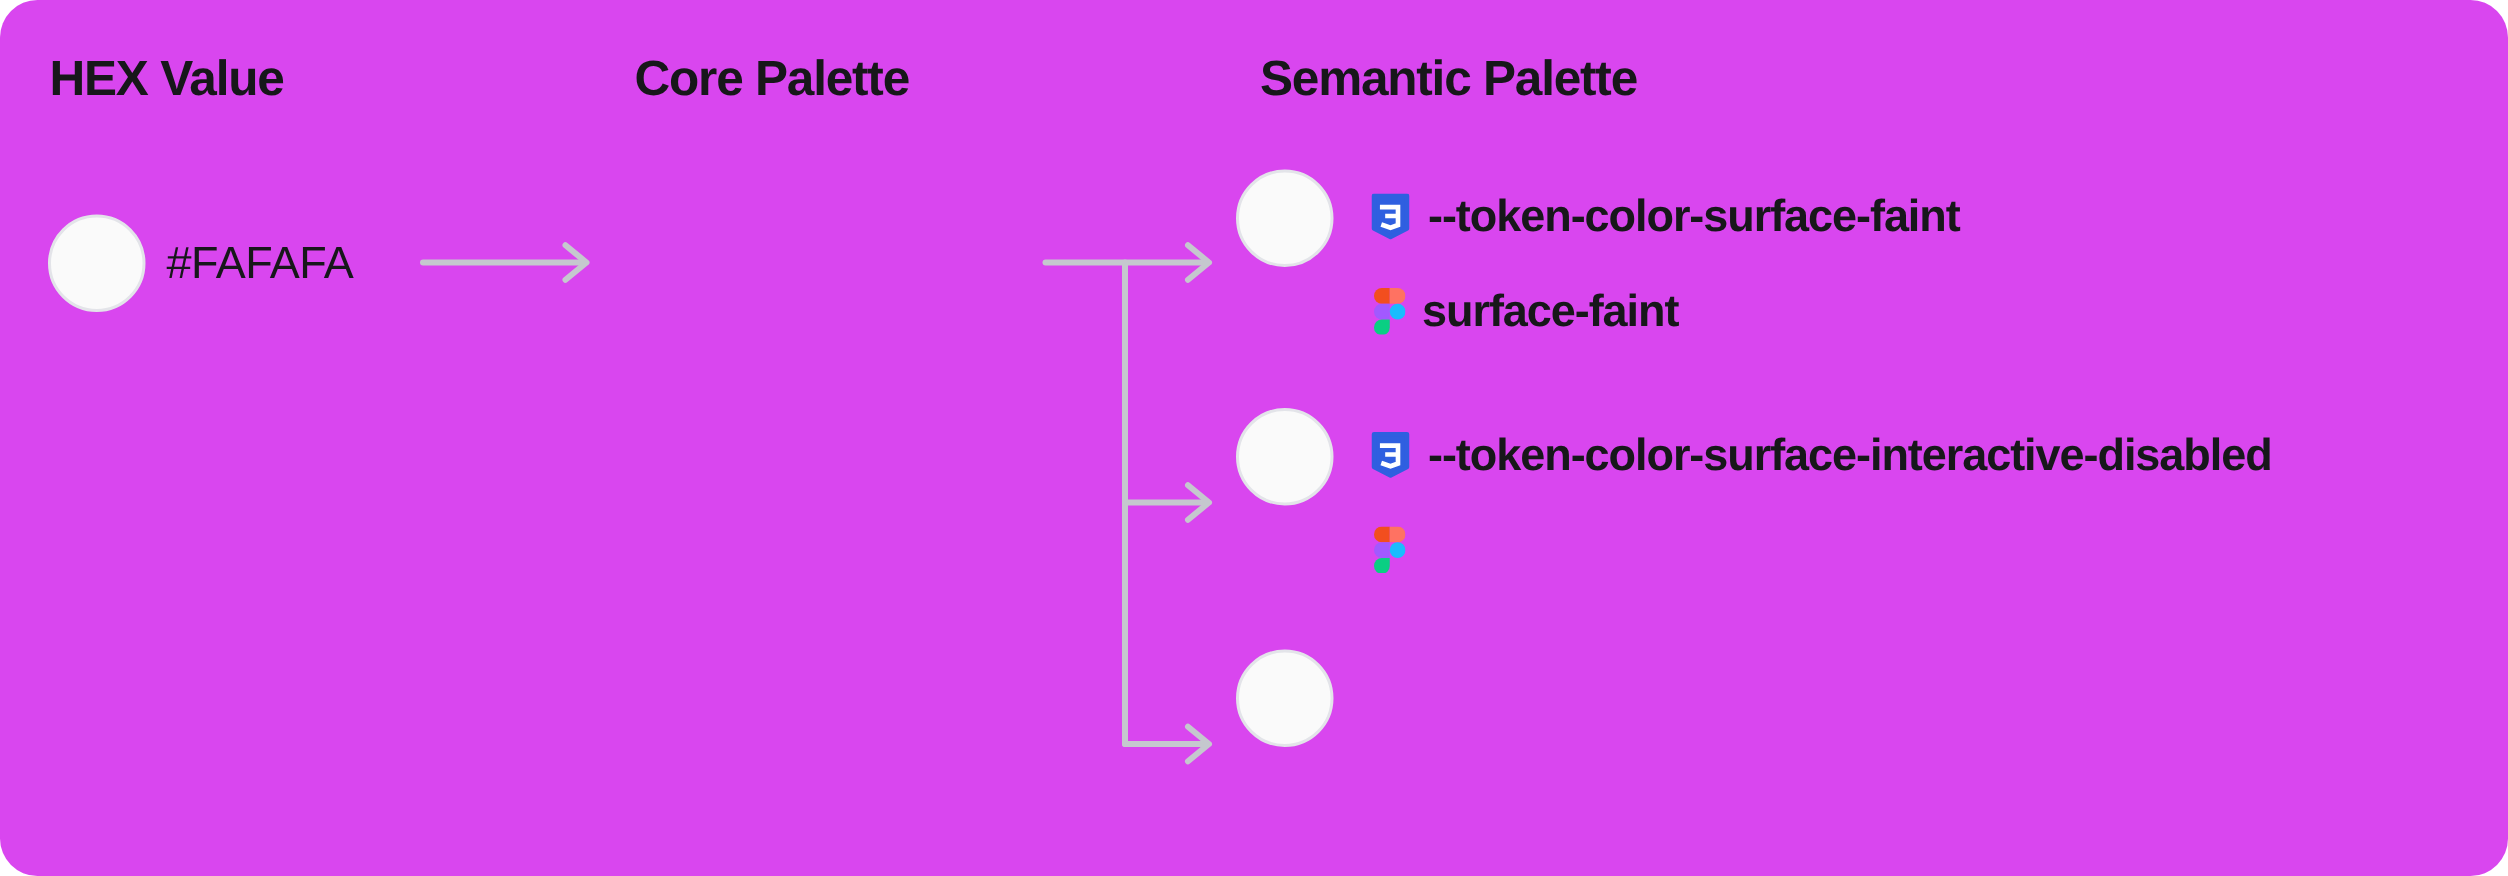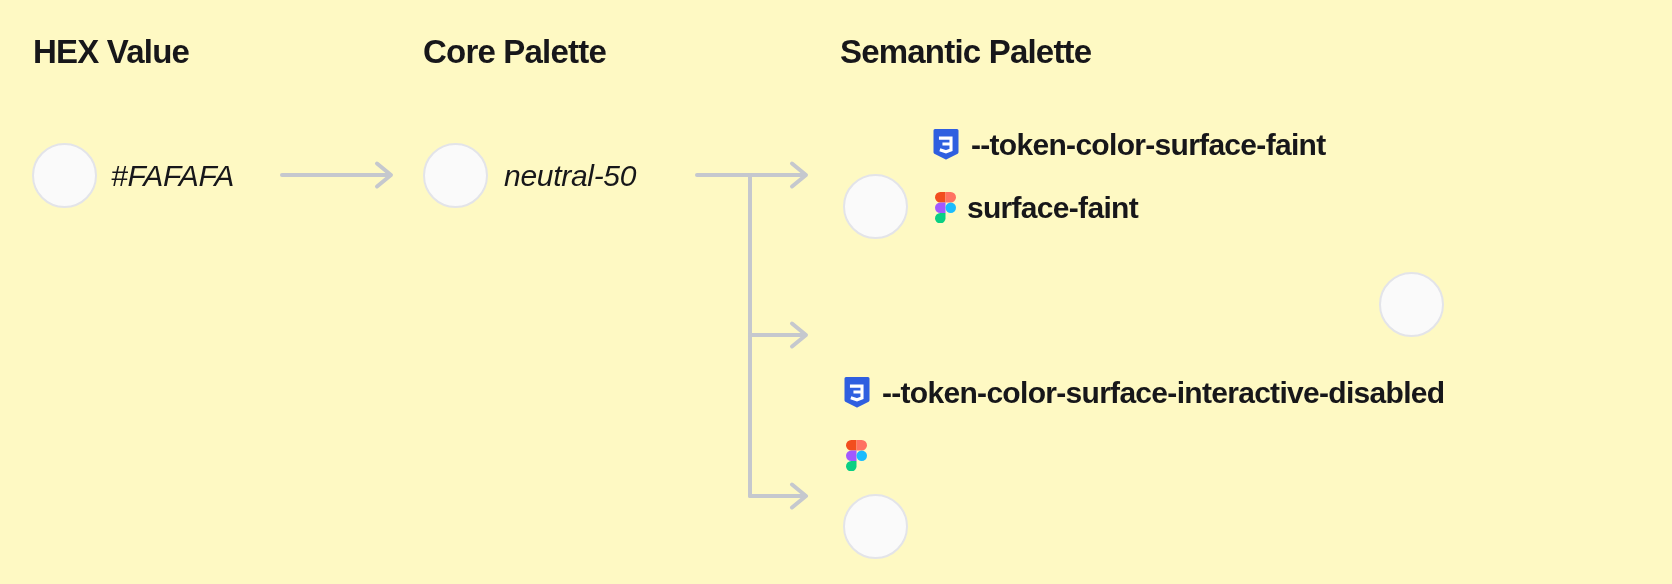--- a/index.html
+++ b/index.html
@@ -10,21 +10,21 @@
     --css-blue:#2F5FE0;
     --figma-orange:#F24E1E;
     --figma-salmon:#FF7262;
     --figma-purple:#A259FF;
     --figma-blue:#1ABCFE;
     --figma-green:#0ACF83;
   }
   *{margin:0;padding:0;box-sizing:border-box;}
   html,body{background:#fff;}
   body{font-family:"Liberation Sans","DejaVu Sans",sans-serif;color:var(--text);}
-  .canvas{position:relative;width:1672px;height:584px;background:#fef9c3;overflow:hidden;}
+  .canvas{position:relative;width:1672px;height:584px;background:#d946ef;overflow:hidden;border-radius:25px;}
 
   .col-heading{
     position:absolute;top:33px;
     font-size:33px;font-weight:700;letter-spacing:-0.8px;
     color:var(--text);white-space:nowrap;
   }
   .heading-hex{left:33px;}
   .heading-core{left:423px;}
   .heading-semantic{left:840px;}
 
@@ -33,32 +33,32 @@
 
   .swatch{
     display:inline-block;flex:none;
     width:65px;height:65px;border-radius:50%;
     background:var(--swatch-fill);
     border:2px solid var(--swatch-border);
   }
 
   .chip{
     position:absolute;top:143px;height:65px;
-    display:flex;align-items:center;gap:14px;white-space:nowrap;font-style:italic;
+    display:flex;align-items:center;gap:14px;white-space:nowrap;
   }
   .chip-hex{left:32px;}
   .chip-core{left:423px;gap:16px;}
   .chip-label{font-size:30px;font-weight:400;letter-spacing:-0.3px;color:var(--text);}
 
   .sem-row{
-    position:absolute;left:843px;height:126px;
-    display:flex;align-items:flex-end;gap:24px;white-space:nowrap;
+    position:absolute;left:824px;height:126px;
+    display:flex;align-items:flex-start;gap:24px;white-space:nowrap;
   }
   .sem-row-1{top:113px;}
-  .sem-row-2{top:272px;flex-direction:column;}
+  .sem-row-2{top:272px;}
   .sem-row-3{top:433px;}
   .sem-texts{display:flex;flex-direction:column;}
   .sem-line{display:flex;align-items:center;gap:11px;height:63px;}
   .sem-line.figma-line{padding-left:3px;}
   .sem-token{font-size:30px;font-weight:700;letter-spacing:-0.7px;color:var(--text);}
   .icon{flex:none;display:block;}
 </style>
 </head>
 <body>
 
@@ -80,24 +80,20 @@
 
   <div class="col-heading heading-hex">HEX Value</div>
   <div class="col-heading heading-core">Core Palette</div>
   <div class="col-heading heading-semantic">Semantic Palette</div>
 
   <div class="chip chip-hex">
     <span class="swatch"></span>
     <span class="chip-label">#FAFAFA</span>
   </div>
 
-  <div class="chip chip-core">
-    <span class="swatch"></span>
-    <span class="chip-label">neutral-50</span>
-  </div>
 
   <div class="sem-row sem-row-1">
     <span class="swatch"></span>
     <div class="sem-texts">
       <div class="sem-line">
         <svg class="icon" width="28" height="32" viewBox="0 0 28 32">
           <path d="M3 1.5h22v21.8L14 29 3 23.3z" fill="var(--css-blue)" stroke="var(--css-blue)" stroke-width="3" stroke-linejoin="round"></path>
           <path d="M8.5 9.1H19V21l-5 1.8-4.7-1.6M19 15h-7" fill="none" stroke="#fff" stroke-width="3.1" stroke-linecap="square"></path>
         </svg>
         <span class="sem-token">--token-color-surface-faint</span>

